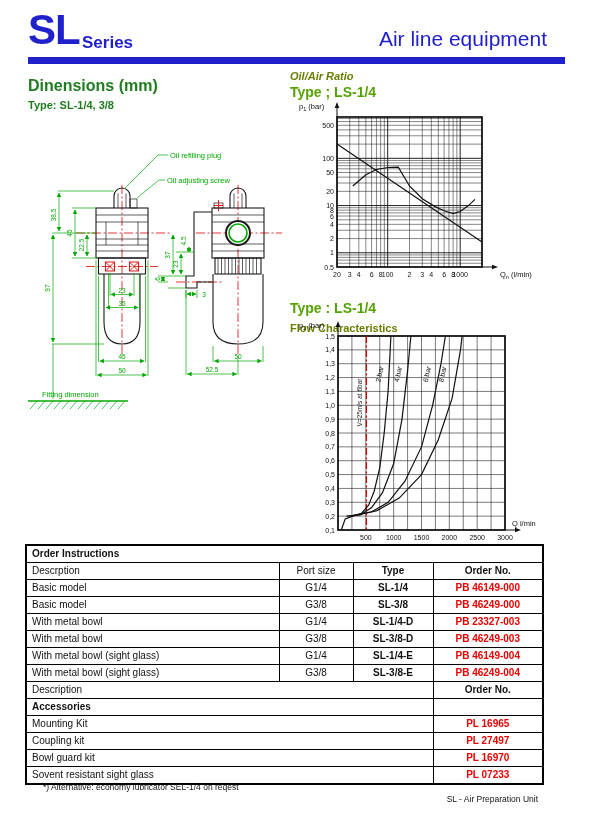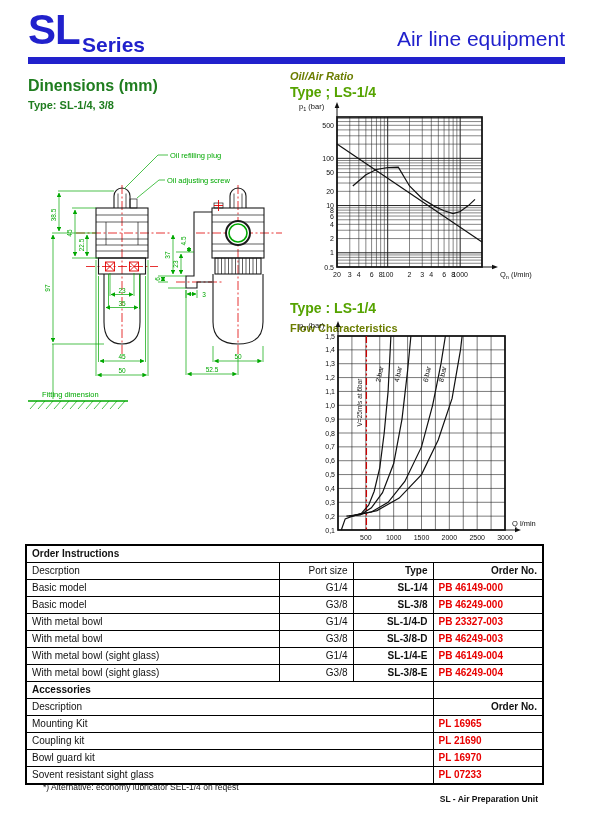--- a/index.html
+++ b/index.html
@@ -1,21 +1,21 @@
 <!DOCTYPE html>
 <html><head>
 <meta charset="utf-8">
 <style>
   html,body{margin:0;padding:0;background:#fff;}
   .page{position:relative;width:600px;height:827px;background:#ffffff;overflow:hidden;
         font-family:"Liberation Sans",sans-serif;color:#111;}
   
   .logo-main{position:absolute;left:28px;top:6px;font-size:42px;font-weight:bold;color:#2121cc;letter-spacing:-1px;}
-  .logo-sub{position:absolute;left:82px;top:33px;font-size:21px;font-weight:bold;color:#2121cc;}
-  .doc-title{position:absolute;right:35px;top:27px;font-size:21px;color:#2121cc;}
+  .logo-sub{position:absolute;left:82px;top:33px;font-size:17px;font-weight:bold;color:#2121cc;}
+  .doc-title{position:absolute;right:53px;top:27px;font-size:21px;color:#2121cc;}
   .blue-rule{position:absolute;left:28px;right:35px;top:57px;height:7px;background:#2121cc;}
   
   .sec-head{position:absolute;left:28px;top:77px;font-size:16px;font-weight:bold;color:#1f7d1f;}
   .sec-type{position:absolute;left:28px;top:99px;font-size:11px;font-weight:bold;color:#1f7d1f;}
   .chart-title{position:absolute;left:290px;font-size:11px;font-weight:bold;color:#6b7d00;}
   .chart-type{position:absolute;left:290px;font-size:14px;font-weight:bold;color:#55a300;}
   
   svg{position:absolute;}
   svg text{font-family:"Liberation Sans",sans-serif;}
   .ol{fill:none;stroke:#1a1a1a;stroke-width:1.1;}
@@ -25,25 +25,25 @@
   .gd{fill:none;stroke:#00a800;stroke-width:0.7;}
   .gdt{fill:none;stroke:#00a800;stroke-width:1.3;}
   .gt{fill:#00a800;font-size:6.5px;}
   .gl{fill:#00a800;font-size:7.5px;}
   
   .order-table{position:absolute;left:25px;top:544px;border-collapse:collapse;table-layout:fixed;width:517px;padding-left:44px;}
   .order-table td{border:1px solid #000;font-size:10px;height:16px;padding:0 5px;line-height:1.05;
                   overflow:hidden;white-space:nowrap;}
   .order-table{border:2px solid #000;}
   .tt{font-size:11.5px;font-weight:bold;padding-left:6px;}
-  .c{text-align:right;}
+  .c{text-align:center;}
   .b{font-weight:bold;}
-  .red{color:#e80000;font-weight:bold;text-align:left;}
+  .red{color:#e80000;font-weight:bold;text-align:center;}
   .footnote{position:absolute;left:43px;top:782px;font-size:8.5px;color:#111;}
-  .footer{position:absolute;right:62px;top:794px;font-size:8.5px;font-weight:bold;color:#111;padding-left:28px;}
+  .footer{position:absolute;right:62px;top:794px;font-size:8.5px;font-weight:normal;color:#111;padding-left:28px;}
 </style>
 </head>
 <body>
 
 <div class="page">
 
   <div class="logo-main">SL</div>
   <div class="logo-sub">Series</div>
   <div class="doc-title">Air line equipment</div>
   <div class="blue-rule"></div>
@@ -362,34 +362,34 @@
       <td class="c b">SL-1/4-E</td>
       <td class="red">PB 46149-004</td>
     </tr>
     <tr>
       <td>With metal bowl (sight glass)</td>
       <td class="c">G3/8</td>
       <td class="c b">SL-3/8-E</td>
       <td class="red">PB 46249-004</td>
     </tr>
     <tr>
+      <td colspan="3">Description</td>
+      <td class="c b">Order No.</td>
+    </tr>
+    <tr>
       <td class="tt" colspan="3">Accessories</td>
       <td></td>
     </tr>
     <tr>
-      <td colspan="3">Description</td>
-      <td class="c b">Order No.</td>
-    </tr>
-    <tr>
       <td colspan="3">Mounting Kit</td>
       <td class="red">PL 16965</td>
     </tr>
     <tr>
       <td colspan="3">Coupling kit</td>
-      <td class="red">PL 21690</td>
+      <td class="red">PL 27497</td>
     </tr>
     <tr>
       <td colspan="3">Bowl guard kit</td>
       <td class="red">PL 16970</td>
     </tr>
     <tr>
       <td colspan="3">Sovent resistant sight glass</td>
       <td class="red">PL 07233</td>
     </tr>
   </tbody>

